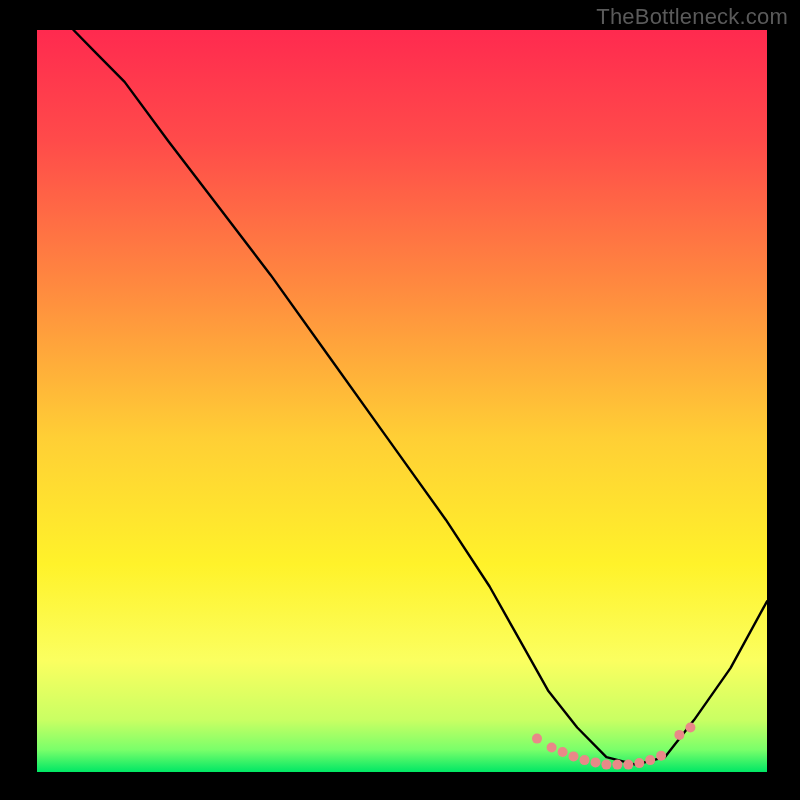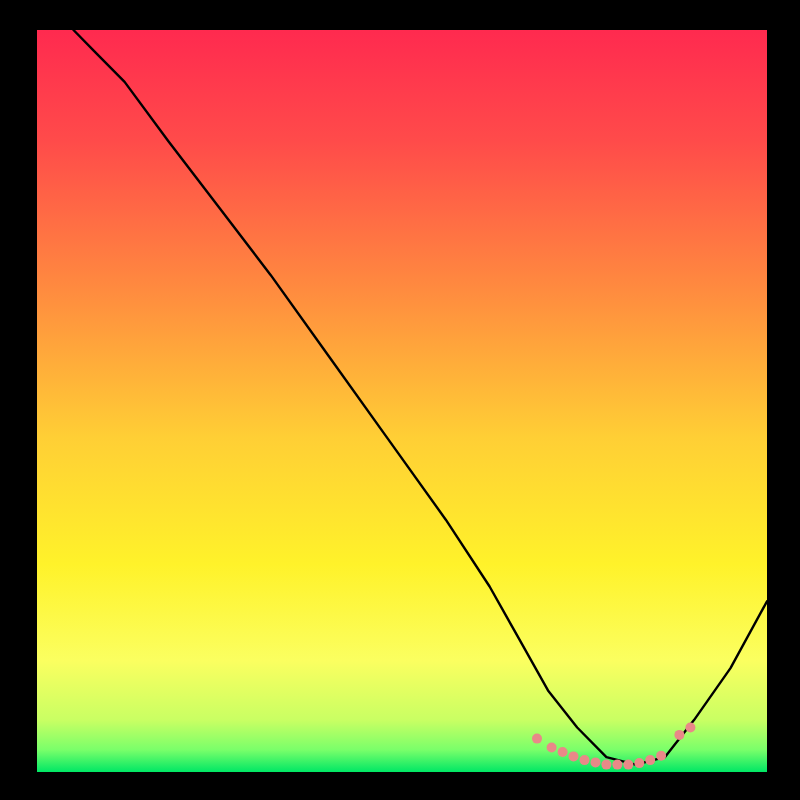--- a/index.html
+++ b/index.html
@@ -32,20 +32,21 @@
     left: 0;
     top: 0;
     width: 800px;
     height: 800px;
   }
 </style>
 </head>
 <body>
 
 <div class="chart-container">
+  <div class="watermark">TheBottleneck.com</div>
   <svg class="plot" viewBox="0 0 800 800">
     <defs>
       <linearGradient id="bg-grad" x1="0" y1="0" x2="0" y2="1">
           <stop offset="0%" stop-color="#ff2a4f"></stop>
           <stop offset="15%" stop-color="#ff4b4a"></stop>
           <stop offset="35%" stop-color="#ff8b3f"></stop>
           <stop offset="55.00000000000001%" stop-color="#ffcf35"></stop>
           <stop offset="72%" stop-color="#fff22a"></stop>
           <stop offset="85%" stop-color="#fbff60"></stop>
           <stop offset="93%" stop-color="#c9ff63"></stop>

